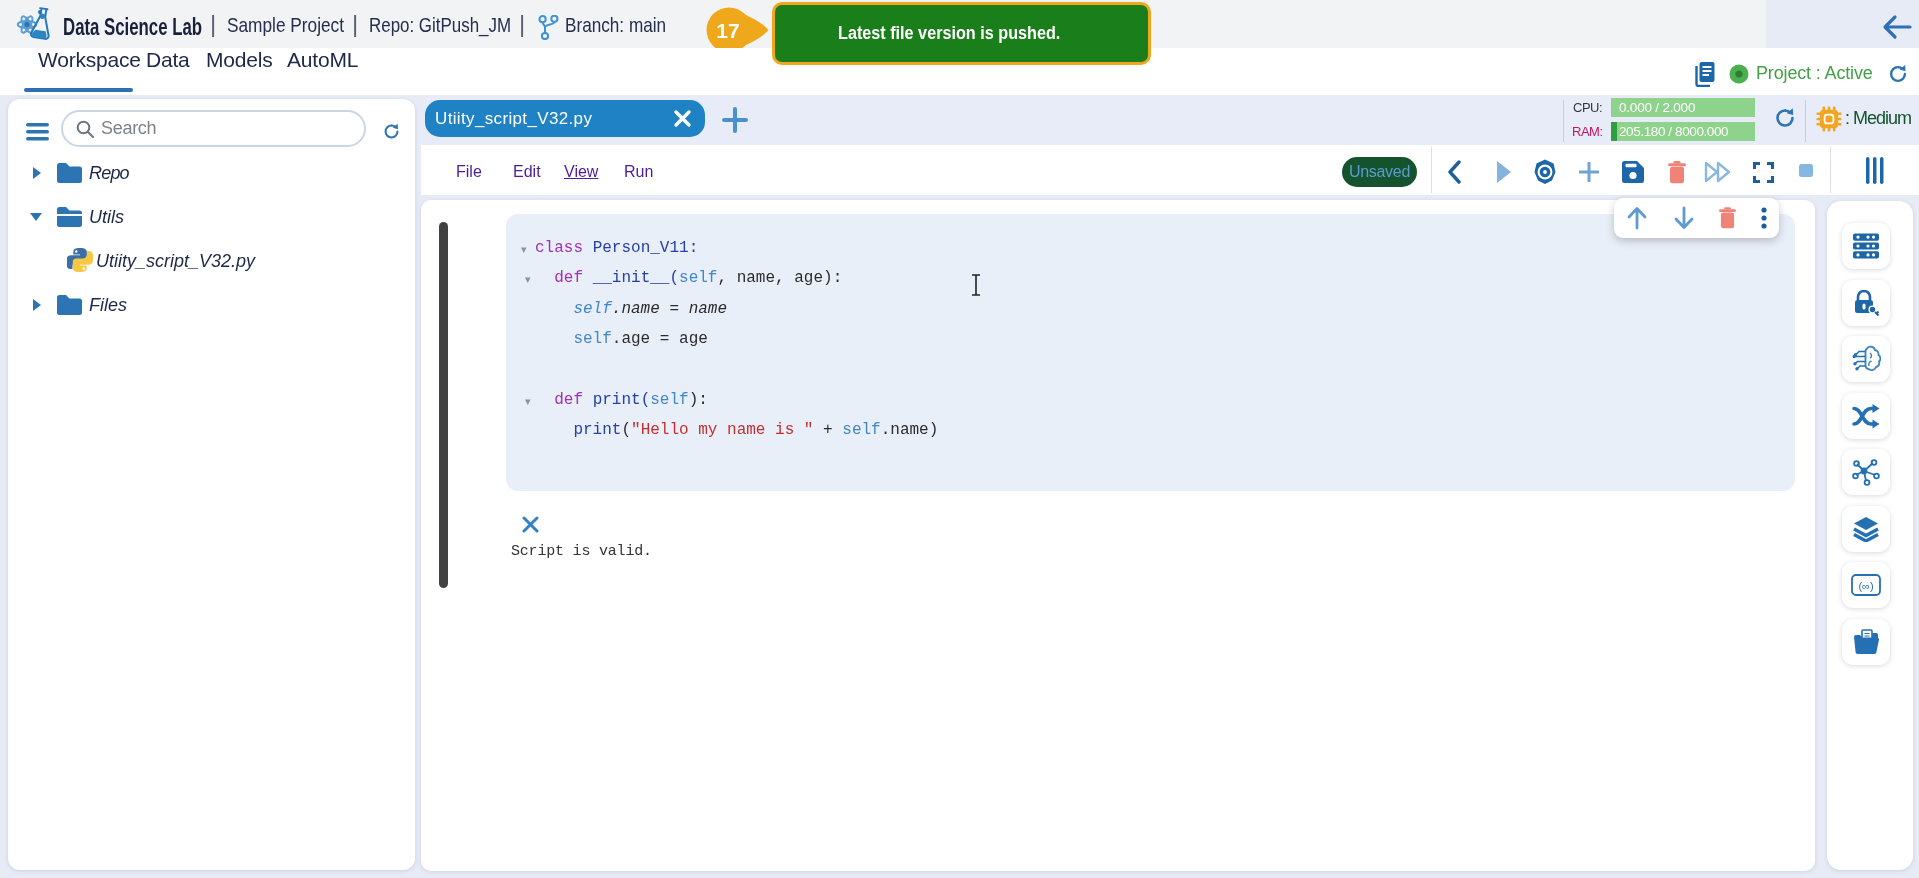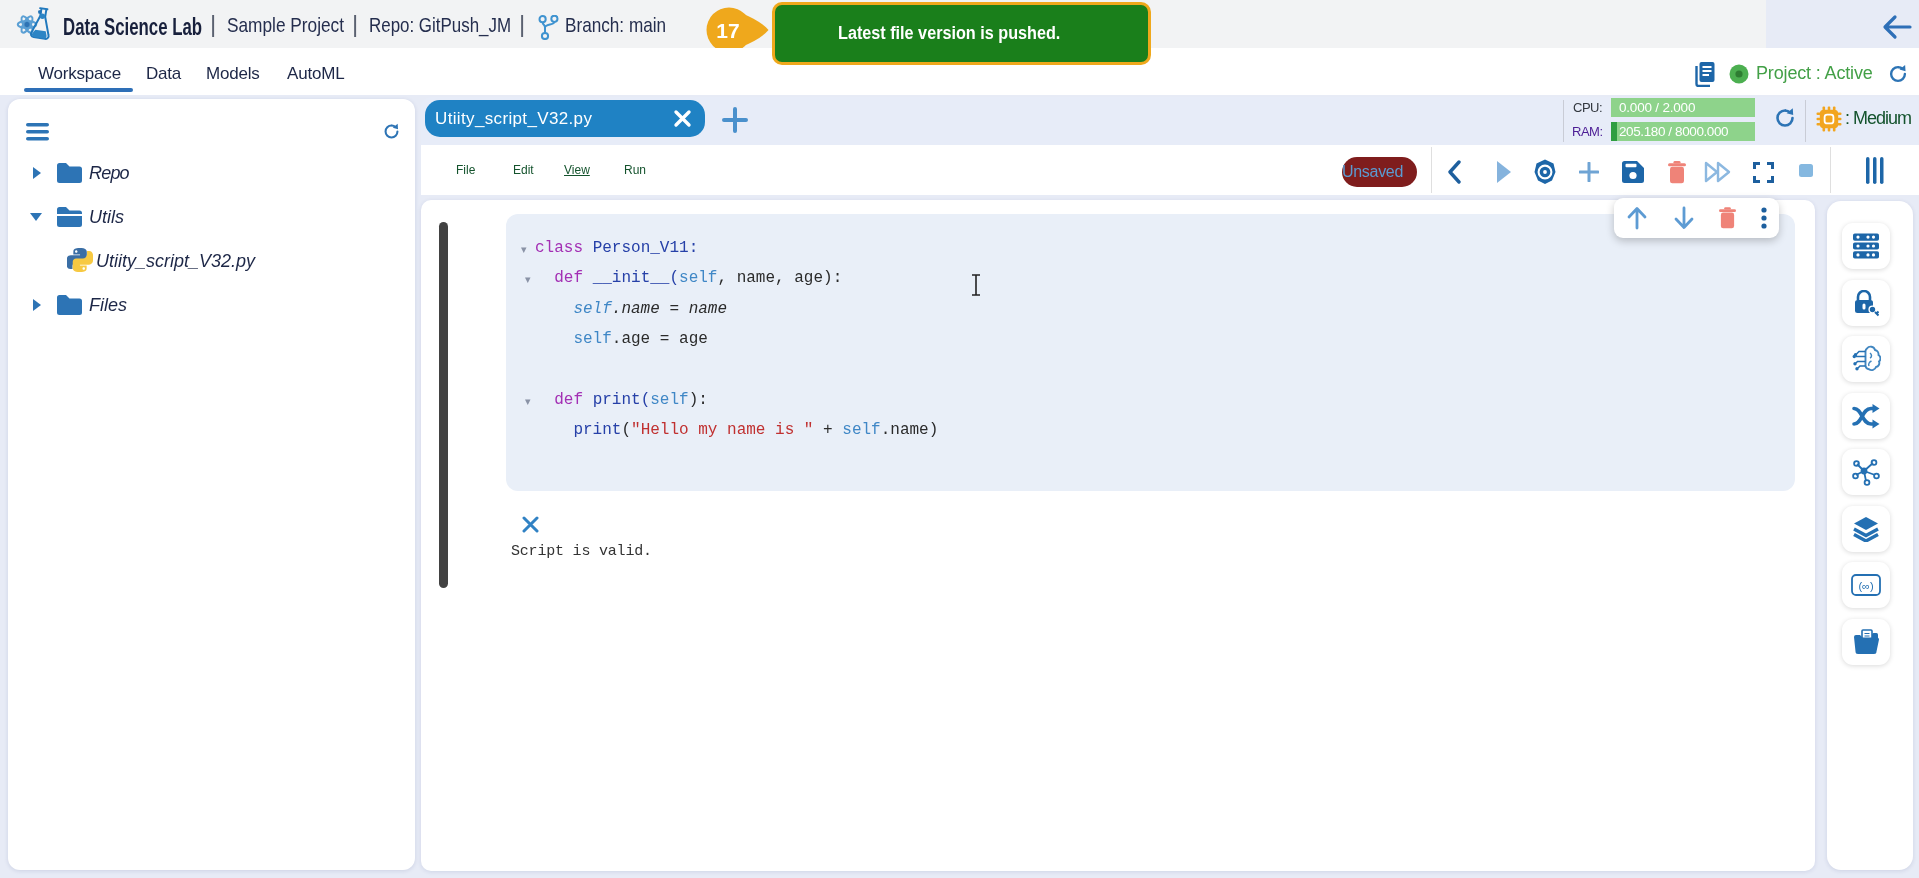--- a/index.html
+++ b/index.html
@@ -15,36 +15,36 @@
 
   .sep { color:#5b6170; font-size:24px; font-weight:300; }
   .tb-text { color:#252e4e; font-size:21px; }
 
   
   #toast { position:absolute; left:772px; top:2px; z-index:10; width:379px; height:63px; background:#1a7f1b;
            border:3px solid #efa81c; border-radius:10px; color:#fff; font-size:18px; font-weight:600;
            display:flex; align-items:center; justify-content:center; }
 
   
-  .navtab { position:absolute; top:16px; font-size:17px; color:#1d2747; letter-spacing:-0.2px; }
+  .navtab { position:absolute; top:0; font-size:21px; color:#1d2747; letter-spacing:-0.2px; }
   #wsunder { position:absolute; left:24px; top:40px; width:109px; height:4px; background:#2e6fb7; border-radius:2px; }
 
   
   #leftcard { position:absolute; left:8px; top:99px; width:407px; height:771px; background:#fff;
               border-radius:12px; box-shadow:0 1px 4px rgba(40,60,120,.14); }
   #searchbox { position:absolute; left:53px; top:11px; width:305px; height:37px; border:2px solid #c9d6e6;
                border-radius:19px; }
   .treetxt { font-size:18px; color:#1d2747;font-style:italic; }
 
   
   #tabstrip { position:absolute; left:421px; top:97px; width:1498px; height:48px; background:#e7ecf8; border-radius:10px 0 0 0; }
   #filetab { position:absolute; left:4px; top:3px; width:280px; height:37px; background:#1f82c4; border-radius:15px;
              color:#fff; font-size:17px; line-height:37px; padding-left:10px; letter-spacing:0.35px; }
   #menurow { position:absolute; left:421px; top:145px; width:1498px; height:50px; background:#fff; }
-  .menuitem { position:absolute; top:18px; font-size:12px; color:#14532d; }
+  .menuitem { position:absolute; top:18px; font-size:16px; color:#4c1d95; }
   #contentcard { position:absolute; left:421px; top:200px; width:1394px; height:671px; background:#fff;
                  border-radius:10px; box-shadow:0 1px 4px rgba(40,60,120,.12); }
 
   
   #darkbar { position:absolute; left:18px; top:22px; width:9px; height:366px; background:#424242; border-radius:5px; }
   #codecell { position:absolute; left:85px; top:14px; width:1289px; height:277px; background:#e9eff8; border-radius:12px; }
   .codeline { position:absolute; left:29px; font-family:"Liberation Mono", monospace; font-size:16px; letter-spacing:0; white-space:pre; color:#2b2b2b; }
   .kw { color:#a32fb4; }
   .fn { color:#2640a8; }
   .slf { color:#3f87c6; }
@@ -157,20 +157,27 @@
       <use href="#refricon"></use>
     </svg>
 </div>
 
 <div id="leftcard">
   <svg class="abs" style="left:18px;top:24px" width="23" height="18" viewBox="0 0 23 18">
     <rect x="0" y="0" width="23" height="3.6" rx="1.8" fill="#2d74b5"></rect>
     <rect x="0" y="7" width="23" height="3.6" rx="1.8" fill="#2d74b5"></rect>
     <rect x="0" y="14" width="23" height="3.6" rx="1.8" fill="#2d74b5"></rect>
   </svg>
+  <div id="searchbox">
+    <svg class="abs" style="left:13px;top:8px" width="18" height="18" viewBox="0 0 18 18">
+      <circle cx="7.5" cy="7.5" r="5.8" fill="none" stroke="#6b7280" stroke-width="2"></circle>
+      <path d="M12 12 L17 17" stroke="#6b7280" stroke-width="2" stroke-linecap="round"></path>
+    </svg>
+    <span class="abs" style="left:38px;top:6px;font-size:18px;color:#7d828c;letter-spacing:-0.3px;">Search</span>
+  </div>
   <svg class="abs" style="left:374px;top:23px" width="19" height="19" viewBox="0 0 24 24">
       <use href="#refricon"></use>
     </svg>
 
   <svg class="abs" style="left:24px;top:67px" width="10" height="14" viewBox="0 0 10 14">
       <path d="M1 1 L9 7 L1 13 Z" fill="#2d74b5"></path>
     </svg>
   <svg class="abs" style="left:48px;top:62px" width="27" height="24" viewBox="0 0 27 24">
       <use href="#foldclosed"></use>
     </svg>
@@ -200,21 +207,21 @@
 
 <div id="tabstrip">
     <div id="filetab">Utiity_script_V32.py<svg style="position:absolute;right:13px;top:9px" width="19" height="19" viewBox="0 0 19 19">
         <path d="M3 3 L16 16 M16 3 L3 16" stroke="#fff" stroke-width="3.4" stroke-linecap="round"></path>
       </svg></div>
     <svg class="abs" style="left:301px;top:10px" width="26" height="26" viewBox="0 0 26 26">
       <path d="M13 2 V24 M2 13 H24" stroke="#4a90cc" stroke-width="4" stroke-linecap="round"></path>
     </svg>
     <div class="abs" style="left:1142px;top:3px;width:1px;height:42px;background:#c9ccd6;"></div>
     <span class="abs" style="left:1152px;top:3px;font-size:13px;color:#33383f;letter-spacing:-0.5px;">CPU:</span>
-    <span class="abs" style="left:1151px;top:27px;font-size:13px;color:#4c1d95;letter-spacing:-0.5px;">RAM:</span>
+    <span class="abs" style="left:1151px;top:27px;font-size:13px;color:#be185d;letter-spacing:-0.5px;">RAM:</span>
     <div class="abs" style="left:1190px;top:1px;width:144px;height:19px;background:#8ed38b;color:#fff;font-size:13.5px;padding:2px 0 0 8px;letter-spacing:-0.2px;">0.000 / 2.000</div>
     <div class="abs" style="left:1190px;top:25px;width:144px;height:19px;background:#8ed38b;color:#fff;font-size:13.5px;padding:2px 0 0 2px;border-left:6px solid #2f9e41;letter-spacing:-0.4px;">205.180 / 8000.000</div>
     <svg class="abs" style="left:1352px;top:9px" width="24" height="24" viewBox="0 0 24 24">
       <use href="#refricon"></use>
     </svg>
     <div class="abs" style="left:1384px;top:3px;width:1px;height:42px;background:#c9ccd6;"></div>
     <svg class="abs" style="left:1395px;top:9px" width="26" height="26" viewBox="0 0 26 26">
       <g fill="#f2a51f">
         <rect x="6.5" y="0.5" width="2.6" height="4" rx="1"></rect>
         <rect x="11.7" y="0.5" width="2.6" height="4" rx="1"></rect>
@@ -232,21 +239,21 @@
       </g>
       <rect x="8.6" y="8.6" width="8.8" height="8.8" rx="2.5" fill="none" stroke="#fff" stroke-width="1.8"></rect>
     </svg>
     <span class="abs" style="left:1424px;top:11px;font-size:18px;color:#14532d;letter-spacing:-1px;">: Medium</span>
 </div>
 <div id="menurow">
     <span class="menuitem" style="left:35px;">File</span>
     <span class="menuitem" style="left:92px;">Edit</span>
     <span class="menuitem" style="left:143px;text-decoration:underline;">View</span>
     <span class="menuitem" style="left:203px;">Run</span>
-    <div class="abs" style="left:921px;top:12px;width:75px;height:30px;background:#7f1d1d;border-radius:15px;color:#5b9bd1;font-size:16px;line-height:29px;letter-spacing:-0.3px;">Unsaved</div>
+    <div class="abs" style="left:921px;top:12px;width:75px;height:30px;background:#14532d;border-radius:15px;color:#5b9bd1;font-size:16px;text-align:center;line-height:29px;letter-spacing:-0.3px;">Unsaved</div>
     <div class="abs" style="left:1010px;top:2px;width:1px;height:46px;background:#dfdfdf;"></div>
 
     <svg class="abs" style="left:1027px;top:15px" width="13" height="24" viewBox="0 0 13 24">
       <path d="M11 2 L2 12 L11 22" stroke="#1e5f9e" stroke-width="3.4" fill="none" stroke-linecap="round" stroke-linejoin="round"></path>
     </svg>
     <svg class="abs" style="left:1075px;top:15px" width="16" height="24" viewBox="0 0 16 24">
       <path d="M1 1 L15 12 L1 23 Z" fill="#85b3dd"></path>
     </svg>
     <svg class="abs" style="left:1112px;top:14px" width="24" height="26" viewBox="0 0 24 26">
       <path d="M12 0.5 L20.5 4.5 L22.5 13 L19 21.5 L12 25 L5 21.5 L1.5 13 L3.5 4.5 Z" fill="#1d66a8"></path>

